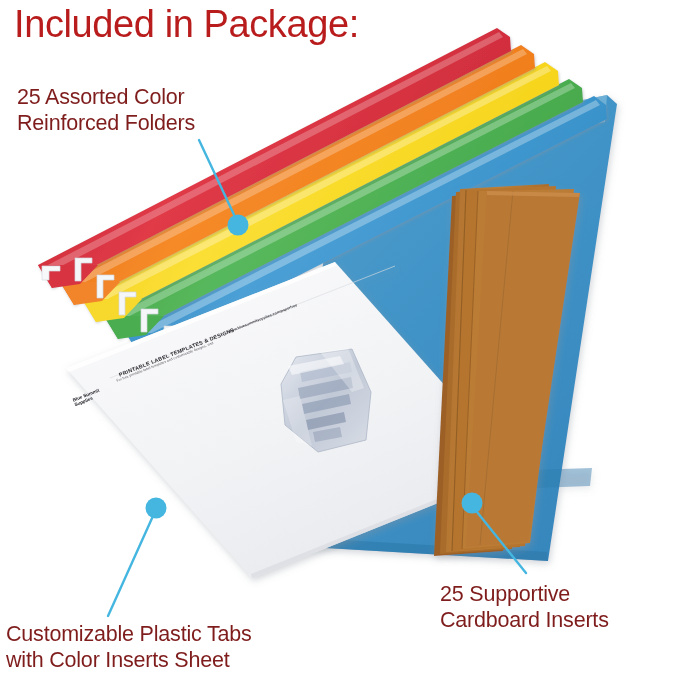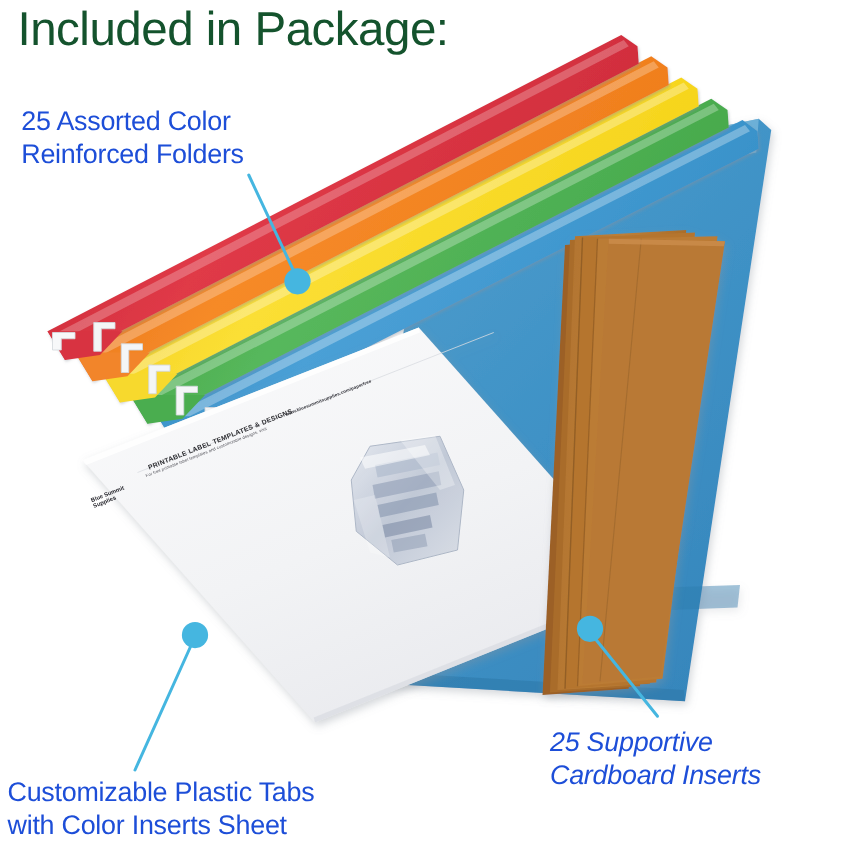--- a/index.html
+++ b/index.html
@@ -9,32 +9,32 @@
     font-family:"Liberation Sans", sans-serif;
     overflow:hidden;
     position:relative;
   }
   #stage{position:absolute;inset:0;width:679px;height:687px;overflow:hidden;background:#fff;}
 
   
   .title{
     position:absolute;left:14px;top:2px;
     font-size:38px;line-height:44px;
-    color:#14532d;letter-spacing:-0.4px;
+    color:#b91c1c;letter-spacing:-0.4px;
     white-space:nowrap;
   }
   .callout-text{
     position:absolute;
     font-size:21.5px;line-height:26px;
-    color:#1d4ed8;letter-spacing:-0.2px;
+    color:#7f1d1d;letter-spacing:-0.2px;
     white-space:pre-line;
   }
   #label-folders{left:17px;top:84px;}
   #label-tabs{left:6px;top:621px;}
-  #label-cardboard{left:440px;top:581px;text-align:left;font-style:italic;}
+  #label-cardboard{left:440px;top:581px;text-align:left;}
 
   
   #art{position:absolute;left:0;top:0;width:679px;height:687px;}
 
   
   .sheet-print{
     position:absolute;
     transform-origin:0 0;
     color:#2a2a2e;
     white-space:nowrap;

